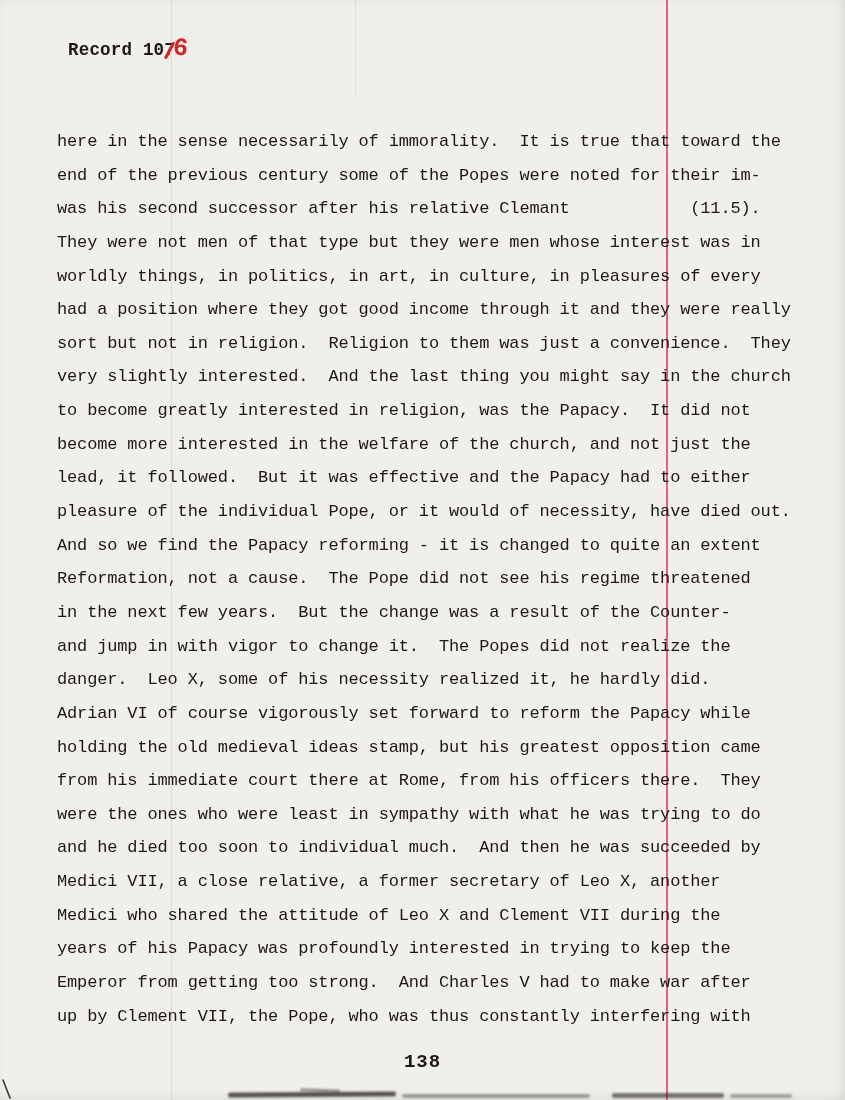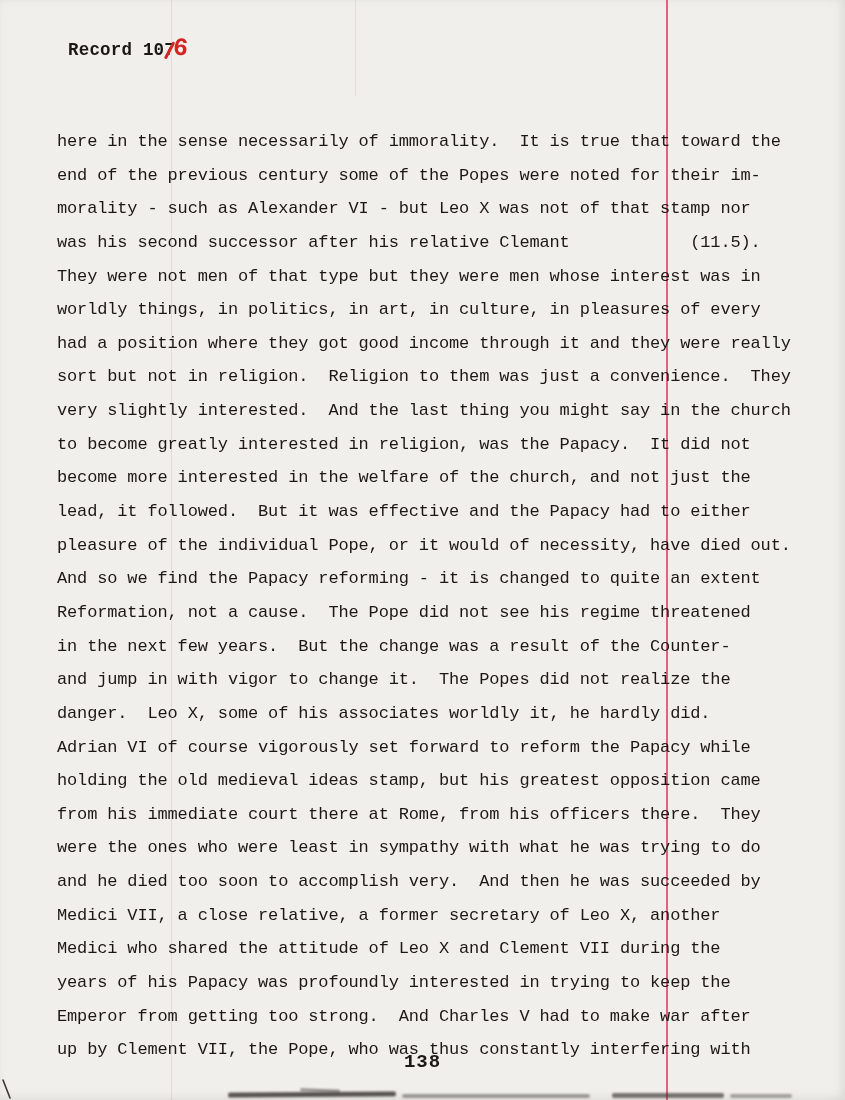--- a/index.html
+++ b/index.html
@@ -96,41 +96,40 @@
 
   <div class="crease-left"></div>
   <div class="crease-top"></div>
   <div class="redline"></div>
 
   <div class="header"><span>Record 10</span><span class="struck">7</span><span class="red6">6</span></div>
 
   <div class="text">
     <div class="line">here in the sense necessarily of immorality.  It is true that toward the</div>
     <div class="line">end of the previous century some of the Popes were noted for their im-</div>
-    <div class="line">morality - such as Alexander VI - but Leo X was not of that stamp nor</div>
     <div class="line">was his second successor after his relative Clemant            (11.5).</div>
     <div class="line">They were not men of that type but they were men whose interest was in</div>
     <div class="line">worldly things, in politics, in art, in culture, in pleasures of every</div>
     <div class="line">had a position where they got good income through it and they were really</div>
     <div class="line">sort but not in religion.  Religion to them was just a convenience.  They</div>
     <div class="line">very slightly interested.  And the last thing you might say in the church</div>
     <div class="line">to become greatly interested in religion, was the Papacy.  It did not</div>
     <div class="line">become more interested in the welfare of the church, and not just the</div>
     <div class="line">lead, it followed.  But it was effective and the Papacy had to either</div>
     <div class="line">pleasure of the individual Pope, or it would of necessity, have died out.</div>
     <div class="line">And so we find the Papacy reforming - it is changed to quite an extent</div>
     <div class="line">Reformation, not a cause.  The Pope did not see his regime threatened</div>
     <div class="line">in the next few years.  But the change was a result of the Counter-</div>
     <div class="line">and jump in with vigor to change it.  The Popes did not realize the</div>
-    <div class="line">danger.  Leo X, some of his associates worldly it, he hardly did.</div>
+    <div class="line">danger.  Leo X, some of his necessity realized it, he hardly did.</div>
     <div class="line">Adrian VI of course vigorously set forward to reform the Papacy while</div>
     <div class="line">holding the old medieval ideas stamp, but his greatest opposition came</div>
     <div class="line">from his immediate court there at Rome, from his officers there.  They</div>
     <div class="line">were the ones who were least in sympathy with what he was trying to do</div>
-    <div class="line">and he died too soon to accomplish very.  And then he was succeeded by</div>
+    <div class="line">and he died too soon to individual much.  And then he was succeeded by</div>
     <div class="line">Medici VII, a close relative, a former secretary of Leo X, another</div>
     <div class="line">Medici who shared the attitude of Leo X and Clement VII during the</div>
     <div class="line">years of his Papacy was profoundly interested in trying to keep the</div>
     <div class="line">Emperor from getting too strong.  And Charles V had to make war after</div>
     <div class="line">up by Clement VII, the Pope, who was thus constantly interfering with</div>
   </div>
 
   <div class="pagenum">138</div>
 
   <div class="smudge s1"></div>

